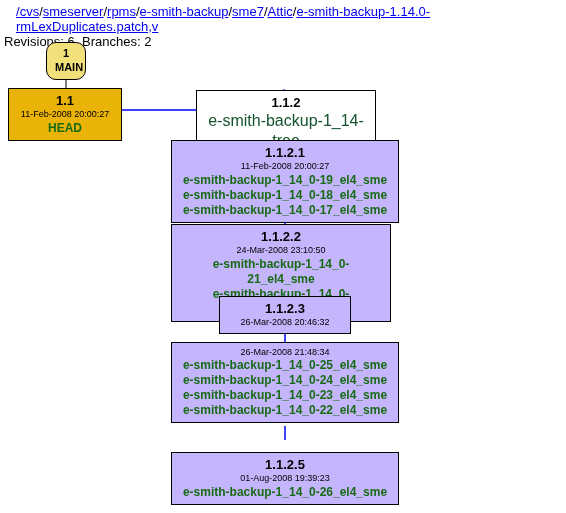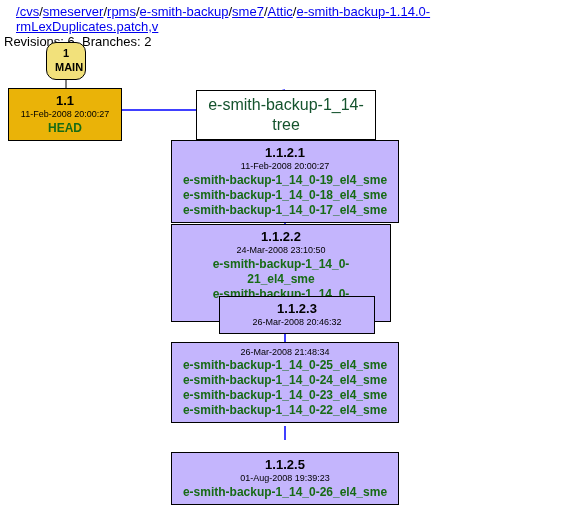--- a/index.html
+++ b/index.html
@@ -50,39 +50,40 @@
     <span>MAIN</span>
   </div>
 
   <div class="box head" style="left:8px;top:50px;width:114px">
     <span class="rev">1.1</span>
     <span class="date">11-Feb-2008 20:00:27</span>
     <span class="tag">HEAD</span>
   </div>
 
   <div class="box branch" style="left:196px;top:52px;width:180px">
+    <span class="rev">1.1.2</span>
     <span class="br">e-smith-backup-1_14-tree</span>
   </div>
 
   <div class="box node" style="left:171px;top:102px;width:228px">
     <span class="rev">1.1.2.1</span>
     <span class="date">11-Feb-2008 20:00:27</span>
     <span class="tag">e-smith-backup-1_14_0-19_el4_sme</span>
     <span class="tag">e-smith-backup-1_14_0-18_el4_sme</span>
     <span class="tag">e-smith-backup-1_14_0-17_el4_sme</span>
   </div>
 
   <div class="box node" style="left:171px;top:186px;width:220px">
     <span class="rev">1.1.2.2</span>
     <span class="date">24-Mar-2008 23:10:50</span>
     <span class="tag">e-smith-backup-1_14_0-21_el4_sme</span>
     <span class="tag">e-smith-backup-1_14_0-20_el4_sme</span>
   </div>
 
-  <div class="box node" style="left:219px;top:258px;width:156px">
+  <div class="box node" style="left:219px;top:258px;width:132px">
     <span class="rev">1.1.2.3</span>
     <span class="date">26-Mar-2008 20:46:32</span>
   </div>
 
   <div class="box node" style="left:171px;top:304px;width:228px">
     <span class="date">26-Mar-2008 21:48:34</span>
     <span class="tag">e-smith-backup-1_14_0-25_el4_sme</span>
     <span class="tag">e-smith-backup-1_14_0-24_el4_sme</span>
     <span class="tag">e-smith-backup-1_14_0-23_el4_sme</span>
     <span class="tag">e-smith-backup-1_14_0-22_el4_sme</span>

